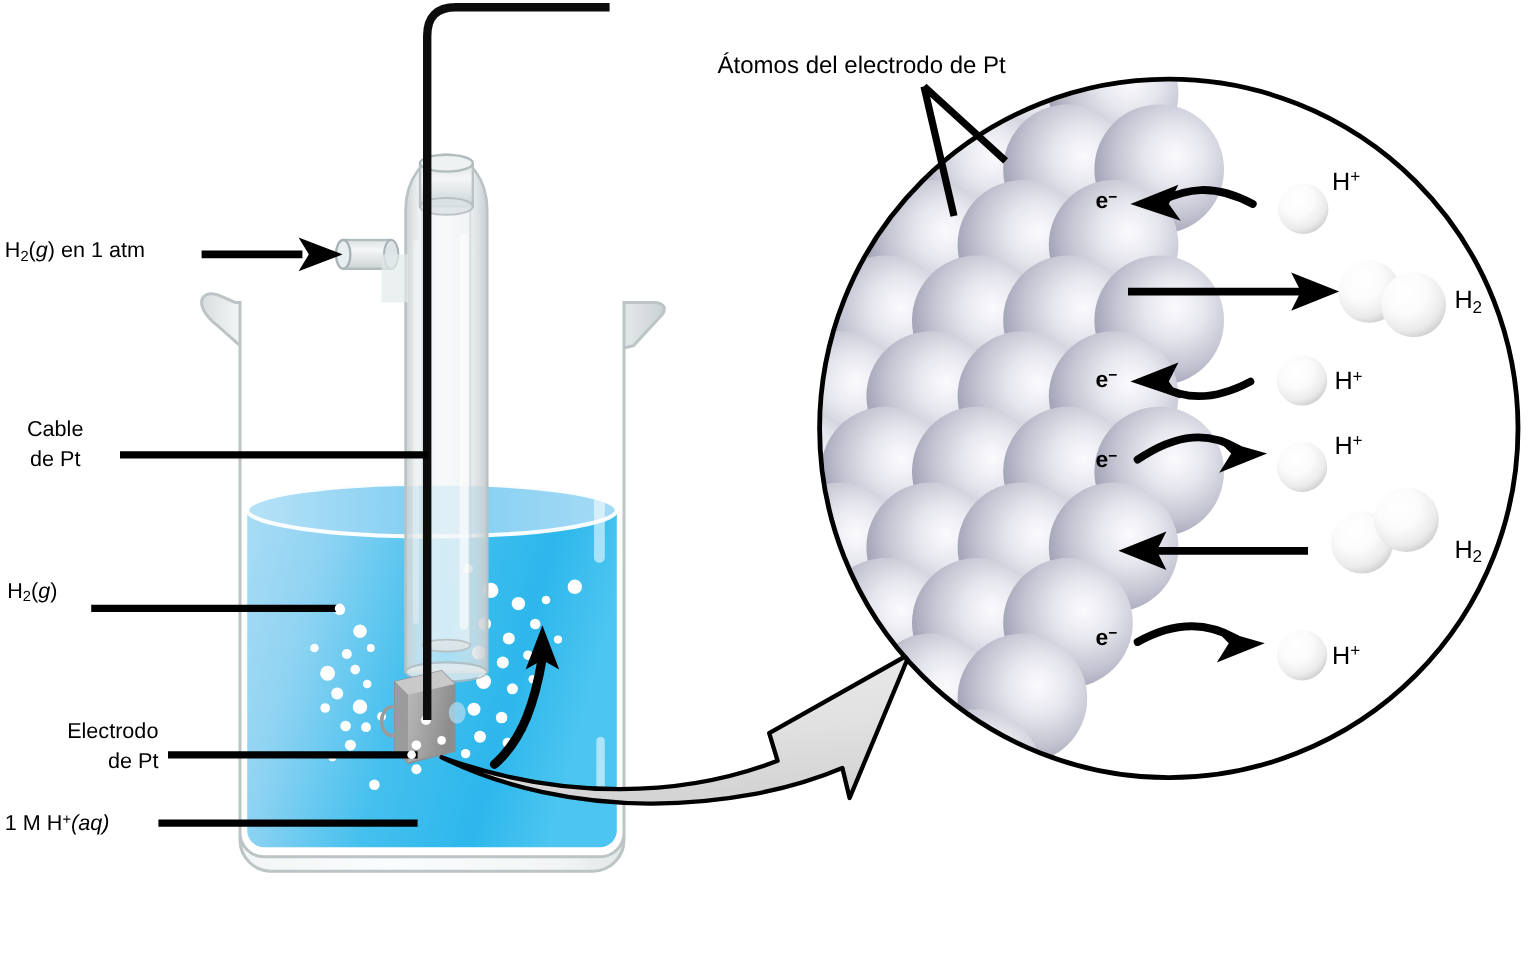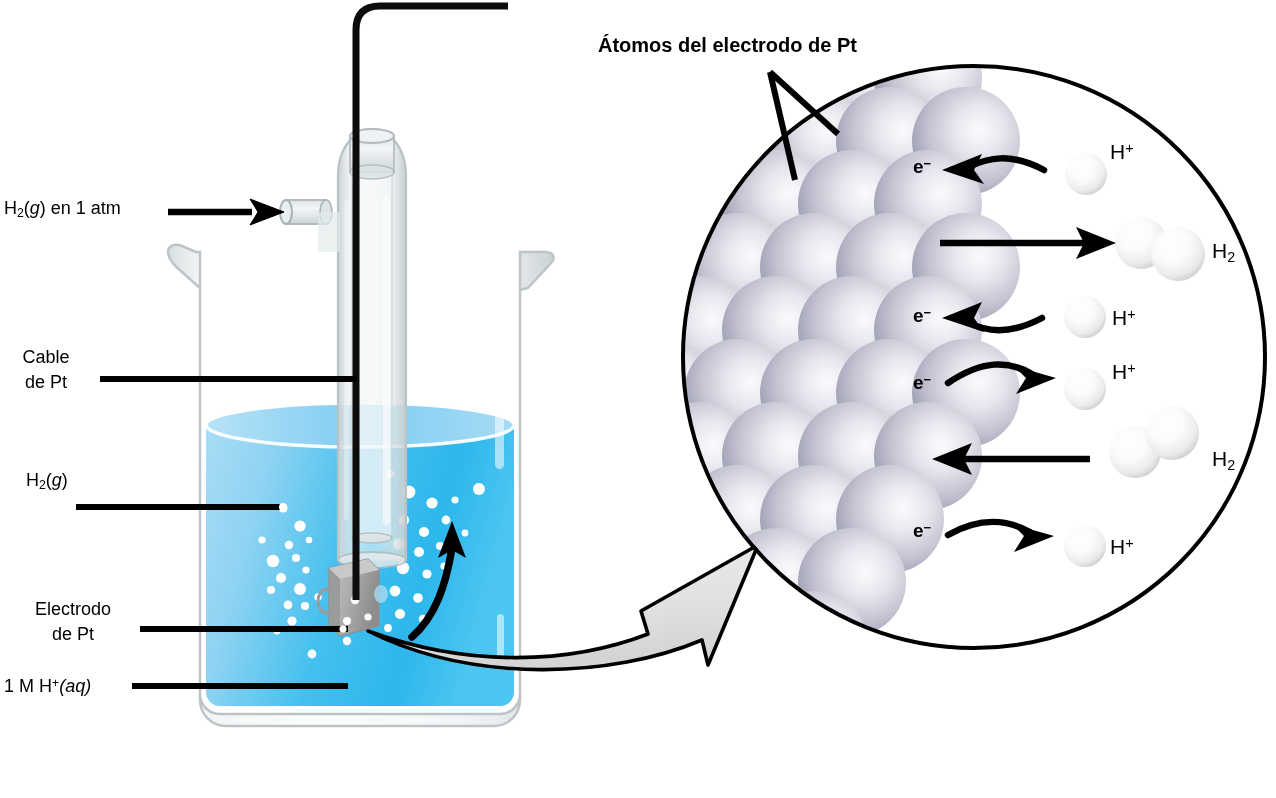--- a/index.html
+++ b/index.html
@@ -325,34 +325,34 @@
 
 <div class="lbl lbl-big" style="left:4px; top:196px;">
   <span>H<sub>2</sub>(<i>g</i>) en 1 atm</span>
 </div>
 
 <div class="lbl lbl-big ctr" style="left:8px; top:345px; width:76px;">
   <span>Cable</span><br>
   <span>de Pt</span>
 </div>
 
-<div class="lbl lbl-big" style="left:6px; top:468px;margin-left:20px;">
+<div class="lbl lbl-big" style="left:6px; top:480px;">
   <span>H<sub>2</sub>(<i>g</i>)</span>
 </div>
 
-<div class="lbl lbl-big ctr" style="left:14px; top:597px; width:118px;">
+<div class="lbl lbl-big ctr" style="left:14px; top:597px; width:118px;text-align:right;">
   <span>Electrodo</span><br>
   <span>de Pt</span>
 </div>
 
 <div class="lbl lbl-big" style="left:4px; top:671px;">
   <span>1 M H<sup>+</sup><i>(aq)</i></span>
 </div>
 
-<div class="lbl lbl-mid" style="left:598px; top:33px;font-weight:bold;">Átomos del electrodo de Pt</div>
+<div class="lbl lbl-mid" style="left:598px; top:43px;">Átomos del electrodo de Pt</div>
 
 <div class="lbl lbl-sm" style="left:913px; top:156px;">e<sup>−</sup></div>
 <div class="lbl lbl-h" style="left:1110px; top:140px;">H<sup>+</sup></div>
 <div class="lbl lbl-h" style="left:1212px; top:239px;">H<sub>2</sub></div>
 <div class="lbl lbl-sm" style="left:913px; top:305px;">e<sup>−</sup></div>
 <div class="lbl lbl-h" style="left:1112px; top:306px;">H<sup>+</sup></div>
 <div class="lbl lbl-sm" style="left:913px; top:372px;">e<sup>−</sup></div>
 <div class="lbl lbl-h" style="left:1112px; top:360px;">H<sup>+</sup></div>
 <div class="lbl lbl-h" style="left:1212px; top:447px;">H<sub>2</sub></div>
 <div class="lbl lbl-sm" style="left:913px; top:520px;">e<sup>−</sup></div>

